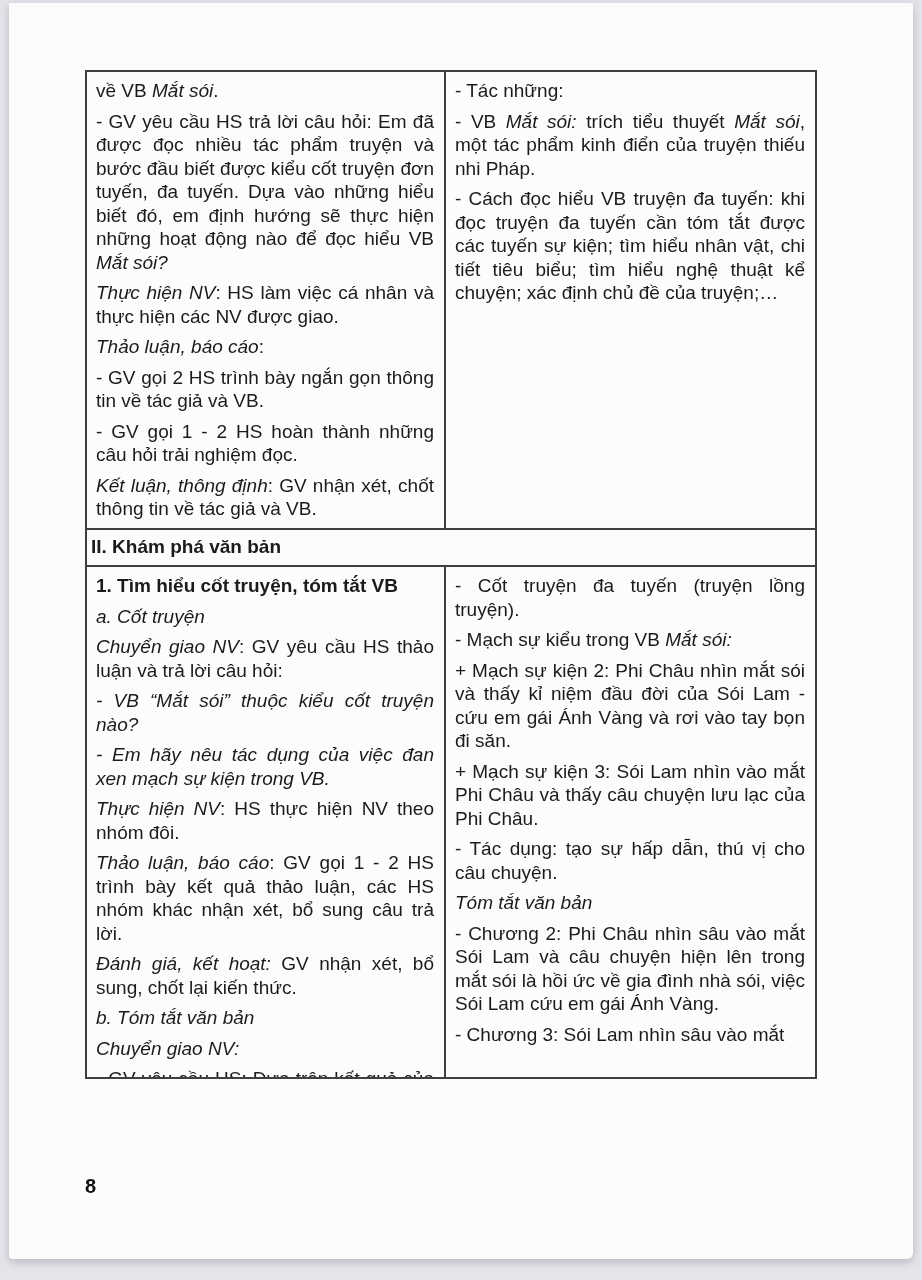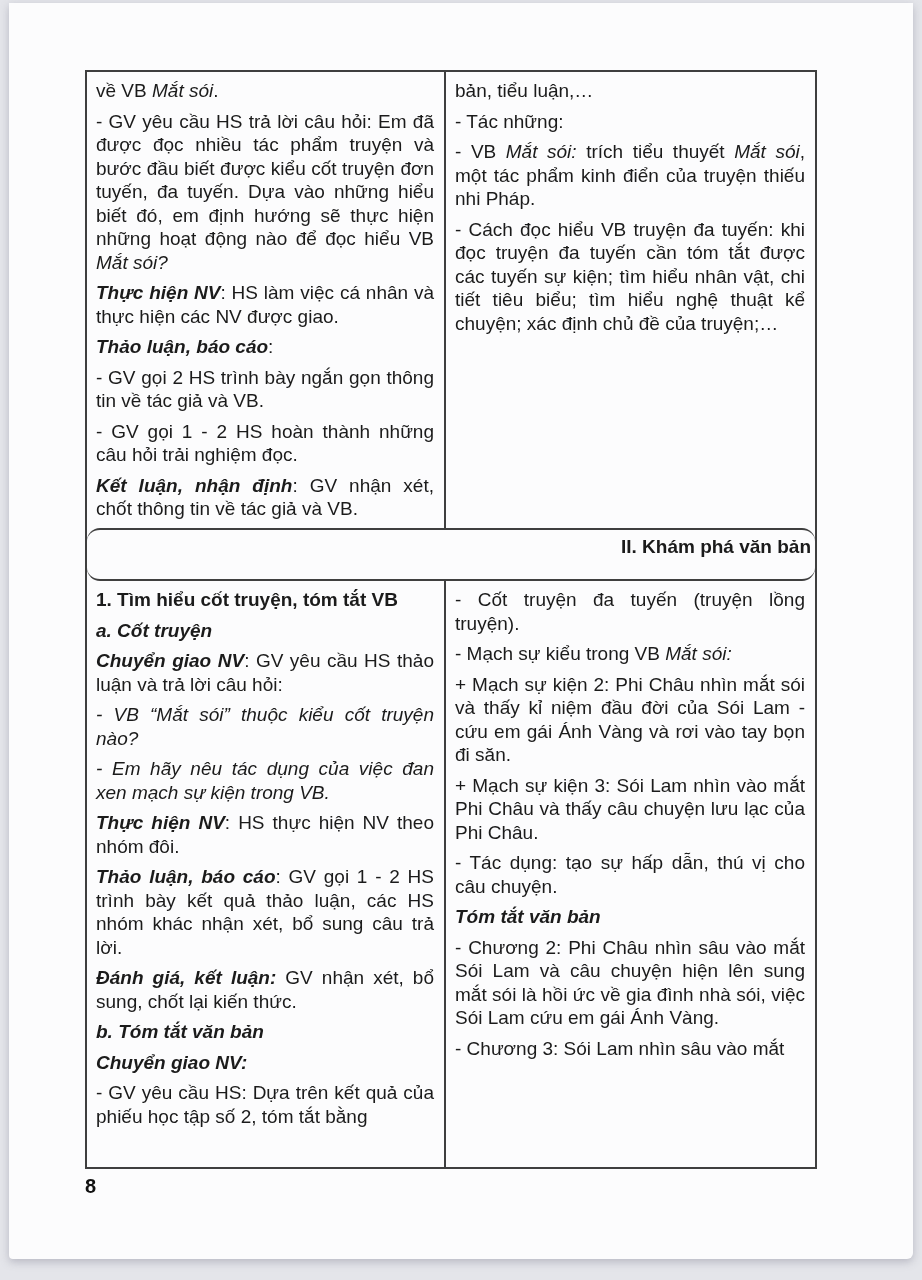--- a/index.html
+++ b/index.html
@@ -14,88 +14,87 @@
     background:#fcfcfd;border-radius:0 0 6px 4px;
     box-shadow:0 3px 8px rgba(100,100,120,.35);
   }
   .doc-table{
     position:absolute;left:76px;top:67px;width:728px;
     border:2px solid #3f3f3f;color:#1b1b1b;
     font-size:19px;line-height:23.5px;
   }
   .t-row{display:flex;}
   .row1{height:456px;}
-  .row2{height:586px;}
+  .row2{height:510px;}
   .cell{box-sizing:border-box;padding:7px 10px 8px 9px;overflow:hidden;}
   .cell-left{width:359px;border-right:2px solid #3f3f3f;}
   .cell-right{flex:1;}
   .section-row{
     border-top:2px solid #3f3f3f;border-bottom:2px solid #3f3f3f;
-    text-align:right;font-weight:bold;padding:5px 4px 20px;line-height:24px;border-radius:13px;
+    text-align:left;font-weight:bold;padding:5px 4px 6px;line-height:24px;
   }
   .para{margin:7px 0 0;text-align:justify;}
   .para:first-child{margin-top:0;}
   .s-n{font-style:normal;font-weight:normal;}
   .s-b{font-weight:bold;}
   .s-i{font-style:italic;}
-  .s-bi{font-weight:bold;font-style:italic;}
+  .s-bi{font-weight:normal;font-style:italic;}
   .page-number{
     position:absolute;left:76px;top:1172px;
     font-weight:bold;font-size:20px;color:#111;
   }
 </style>
 </head>
 <body>
 
 <div class="page">
 
   <div class="doc-table">
 
     <div class="t-row row1">
       <div class="cell cell-left">
           <p class="para"><span class="s-n">về VB </span><span class="s-i">Mắt sói</span><span class="s-n">.</span></p>
           <p class="para"><span class="s-n">- GV yêu cầu HS trả lời câu hỏi: Em đã được đọc nhiều tác phẩm truyện và bước đầu biết được kiểu cốt truyện đơn tuyến, đa tuyến. Dựa vào những hiểu biết đó, em định hướng sẽ thực hiện những hoạt động nào để đọc hiểu VB </span><span class="s-i">Mắt sói?</span></p>
           <p class="para"><span class="s-bi">Thực hiện NV</span><span class="s-n">: HS làm việc cá nhân và thực hiện các NV được giao.</span></p>
           <p class="para"><span class="s-bi">Thảo luận, báo cáo</span><span class="s-n">:</span></p>
           <p class="para"><span class="s-n">- GV gọi 2 HS trình bày ngắn gọn thông tin về tác giả và VB.</span></p>
           <p class="para"><span class="s-n">- GV gọi 1 - 2 HS hoàn thành những câu hỏi trải nghiệm đọc.</span></p>
-          <p class="para"><span class="s-bi">Kết luận, nhận định</span><span class="s-n">: GV nhận xét, chốt thông tin về tác giả và VB.</span></p>
+          <p class="para"><span class="s-bi">Kết luận, thông định</span><span class="s-n">: GV nhận xét, chốt thông tin về tác giả và VB.</span></p>
         </div>
       <div class="cell cell-right">
-          <p class="para"><span class="s-n">bản, tiểu luận,…</span></p>
           <p class="para"><span class="s-n">- Tác những:</span></p>
           <p class="para"><span class="s-n">- VB </span><span class="s-i">Mắt sói:</span><span class="s-n"> trích tiểu thuyết </span><span class="s-i">Mắt sói</span><span class="s-n">, một tác phẩm kinh điển của truyện thiếu nhi Pháp.</span></p>
           <p class="para"><span class="s-n">- Cách đọc hiểu VB truyện đa tuyến: khi đọc truyện đa tuyến cần tóm tắt được các tuyến sự kiện; tìm hiểu nhân vật, chi tiết tiêu biểu; tìm hiểu nghệ thuật kể chuyện; xác định chủ đề của truyện;…</span></p>
         </div>
     </div>
 
     <div class="section-row">II. Khám phá văn bản</div>
 
     <div class="t-row row2">
       <div class="cell cell-left">
           <p class="para"><span class="s-b">1. Tìm hiểu cốt truyện, tóm tắt VB</span></p>
           <p class="para"><span class="s-bi">a. Cốt truyện</span></p>
           <p class="para"><span class="s-bi">Chuyển giao NV</span><span class="s-n">: GV yêu cầu HS thảo luận và trả lời câu hỏi:</span></p>
           <p class="para"><span class="s-i">- VB “Mắt sói” thuộc kiểu cốt truyện nào?</span></p>
           <p class="para"><span class="s-i">- Em hãy nêu tác dụng của việc đan xen mạch sự kiện trong VB.</span></p>
           <p class="para"><span class="s-bi">Thực hiện NV</span><span class="s-n">: HS thực hiện NV theo nhóm đôi.</span></p>
           <p class="para"><span class="s-bi">Thảo luận, báo cáo</span><span class="s-n">: GV gọi 1 - 2 HS trình bày kết quả thảo luận, các HS nhóm khác nhận xét, bổ sung câu trả lời.</span></p>
-          <p class="para"><span class="s-bi">Đánh giá, kết luận:</span><span class="s-n"> GV nhận xét, bổ sung, chốt lại kiến thức.</span></p>
+          <p class="para"><span class="s-bi">Đánh giá, kết hoạt:</span><span class="s-n"> GV nhận xét, bổ sung, chốt lại kiến thức.</span></p>
           <p class="para"><span class="s-bi">b. Tóm tắt văn bản</span></p>
           <p class="para"><span class="s-bi">Chuyển giao NV:</span></p>
           <p class="para"><span class="s-n">- GV yêu cầu HS: Dựa trên kết quả của phiếu học tập số 2, tóm tắt bằng</span></p>
         </div>
       <div class="cell cell-right">
           <p class="para"><span class="s-n">- Cốt truyện đa tuyến (truyện lồng truyện).</span></p>
           <p class="para"><span class="s-n">- Mạch sự kiểu trong VB </span><span class="s-i">Mắt sói:</span></p>
           <p class="para"><span class="s-n">+ Mạch sự kiện 2: Phi Châu nhìn mắt sói và thấy kỉ niệm đầu đời của Sói Lam - cứu em gái Ánh Vàng và rơi vào tay bọn đi săn.</span></p>
           <p class="para"><span class="s-n">+ Mạch sự kiện 3: Sói Lam nhìn vào mắt Phi Châu và thấy câu chuyện lưu lạc của Phi Châu.</span></p>
           <p class="para"><span class="s-n">- Tác dụng: tạo sự hấp dẫn, thú vị cho câu chuyện.</span></p>
           <p class="para"><span class="s-bi">Tóm tắt văn bản</span></p>
-          <p class="para"><span class="s-n">- Chương 2: Phi Châu nhìn sâu vào mắt Sói Lam và câu chuyện hiện lên sung mắt sói là hồi ức về gia đình nhà sói, việc Sói Lam cứu em gái Ánh Vàng.</span></p>
+          <p class="para"><span class="s-n">- Chương 2: Phi Châu nhìn sâu vào mắt Sói Lam và câu chuyện hiện lên trong mắt sói là hồi ức về gia đình nhà sói, việc Sói Lam cứu em gái Ánh Vàng.</span></p>
           <p class="para"><span class="s-n">- Chương 3: Sói Lam nhìn sâu vào mắt</span></p>
         </div>
     </div>
 
   </div>
 
   <div class="page-number">8</div>
 
 </div>
 

